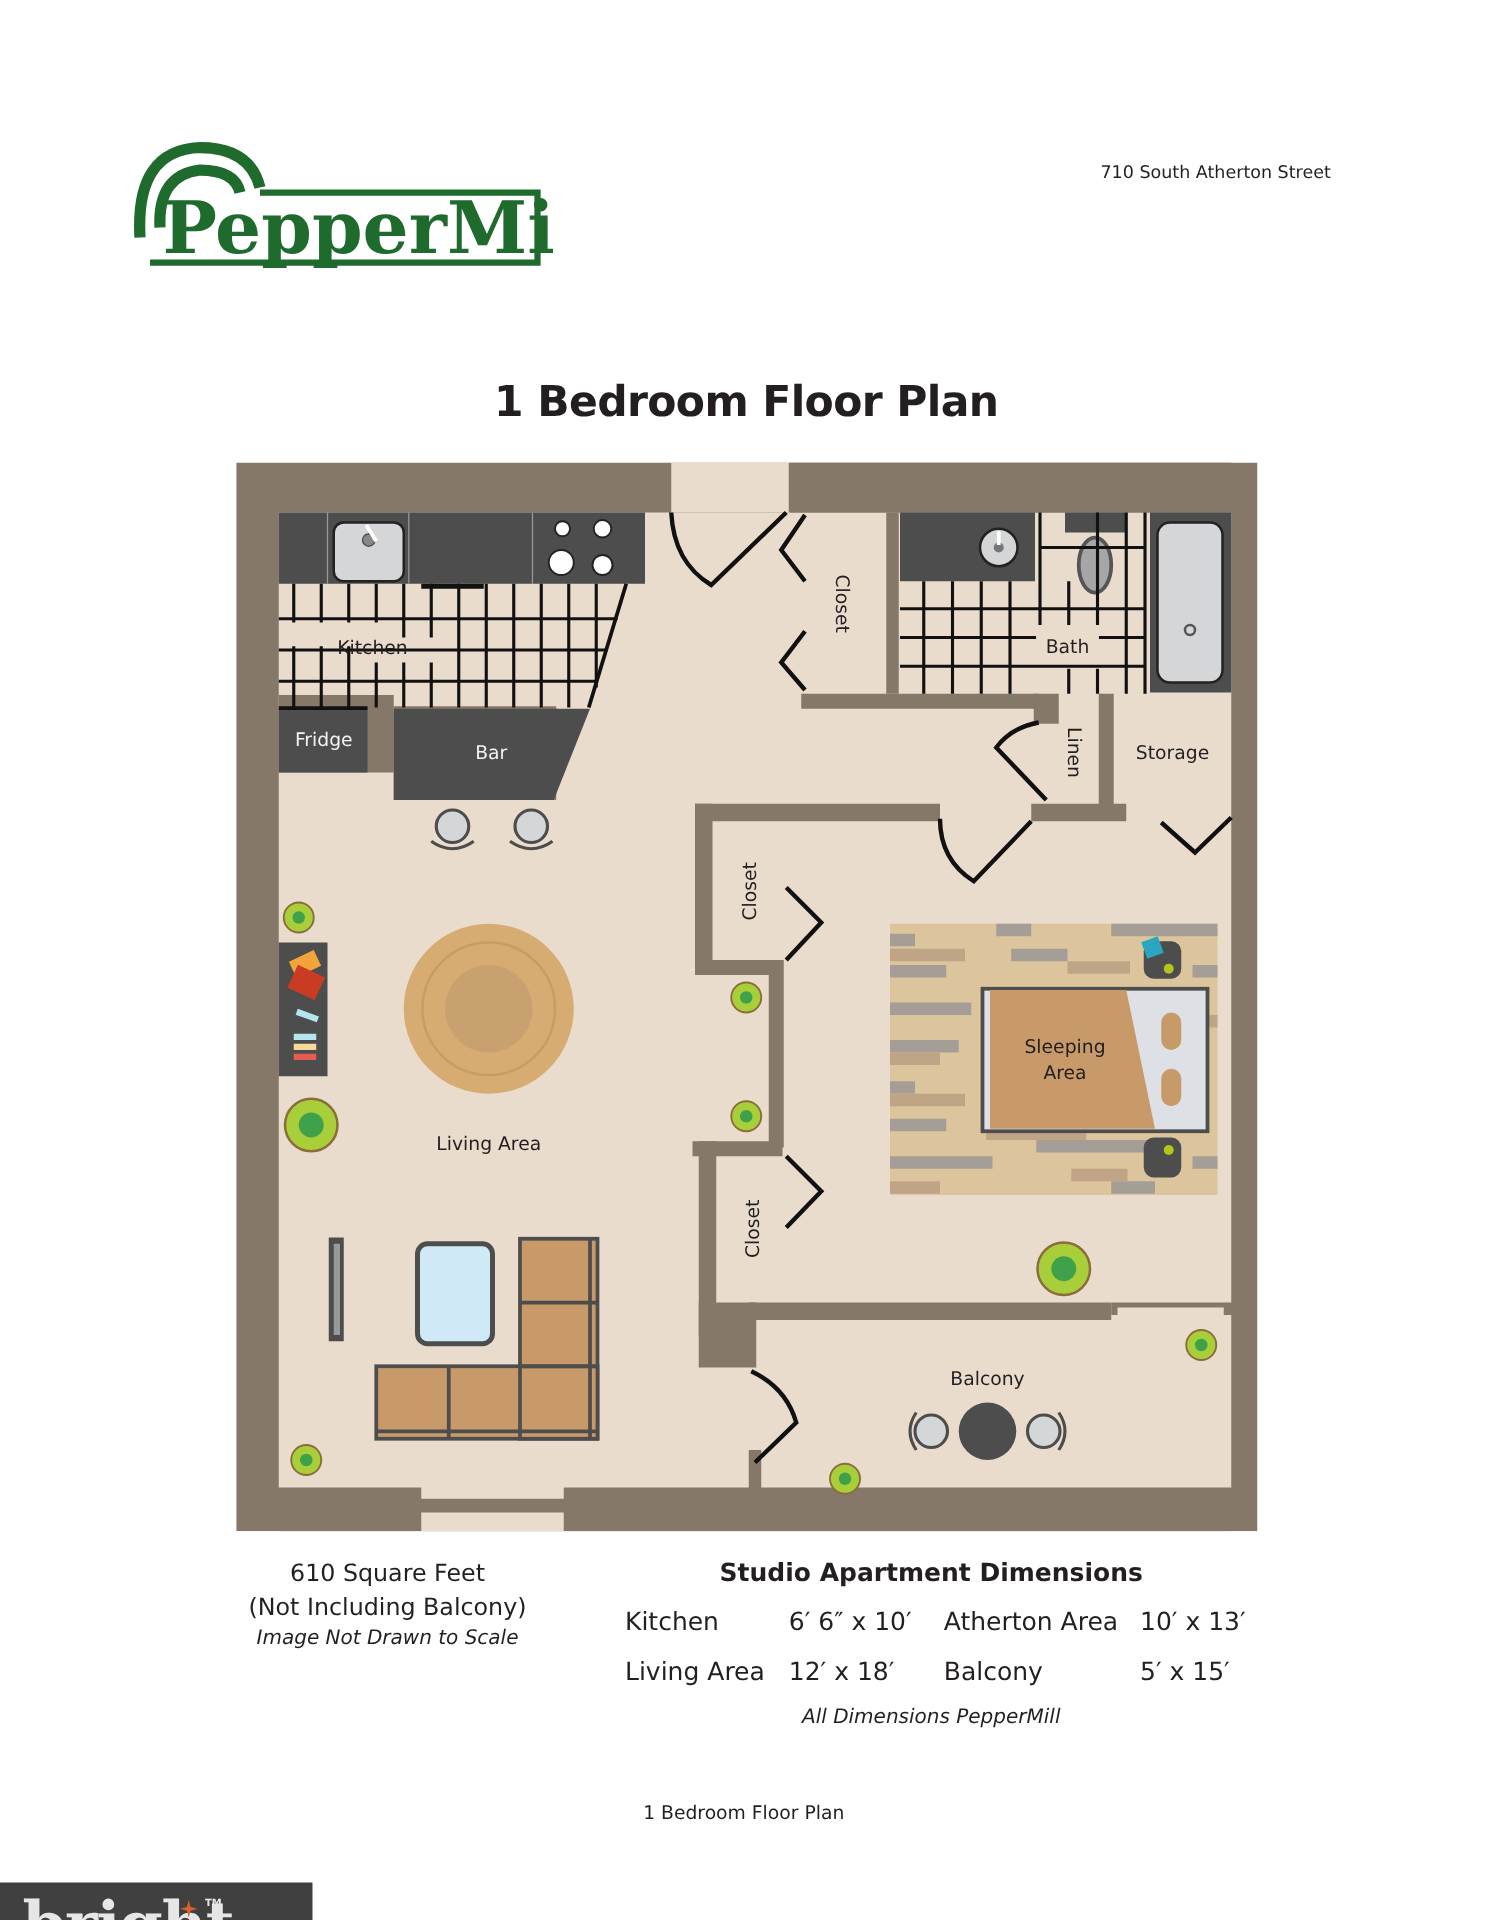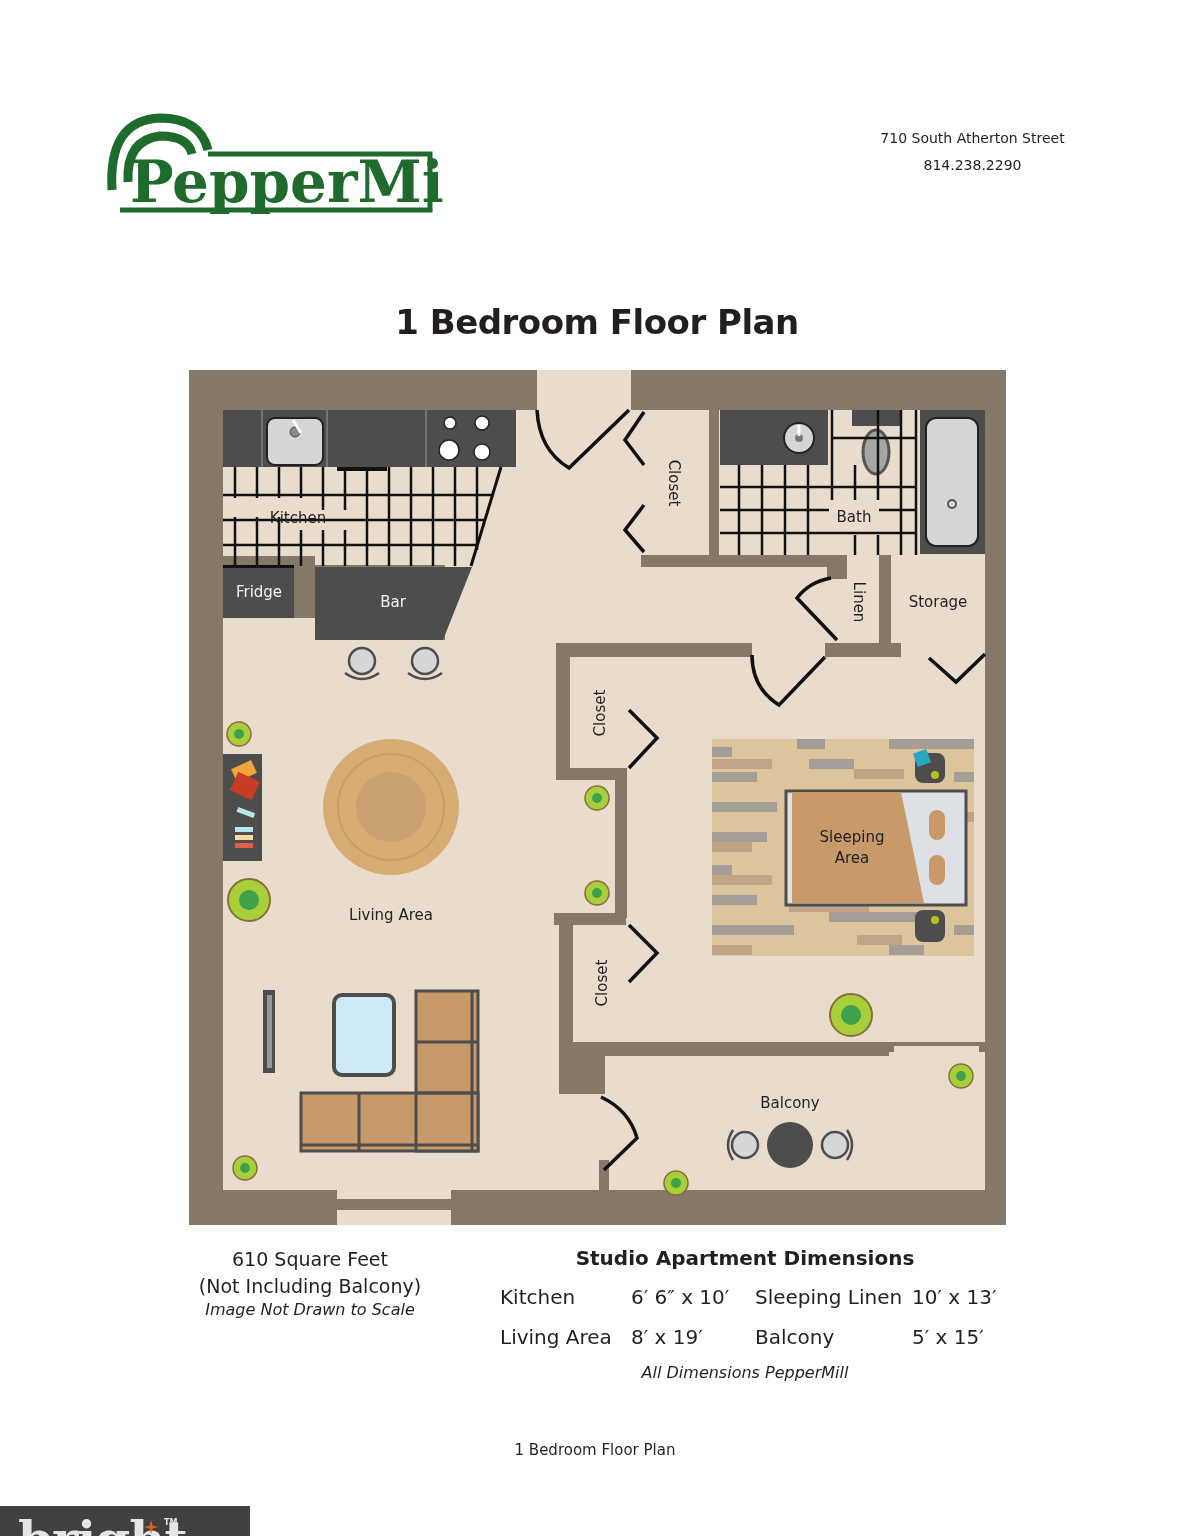--- a/index.html
+++ b/index.html
@@ -32,21 +32,20 @@
       <path d="M12 80 Q8 10 60 8 Q100 8 108 40"></path>
       <path d="M28 72 Q26 30 60 26 Q88 26 92 44"></path>
       <path d="M108 44 L330 44 L330 100 L20 100" stroke-width="5"></path>
     </g>
     <text x="30" y="92" font-family="DejaVu Serif, serif" font-size="58" font-weight="bold" fill="#1f6b2e">PepperMill</text>
   </svg>
 </div>
 
 <div id="address" class="abs">
   <div>710 South Atherton Street</div>
-  <div>814.238.2290</div>
 </div>
 
 <div id="title" class="abs">1 Bedroom Floor Plan</div>
 
 <div id="plan" class="abs">
 <svg width="817" height="855" viewBox="0 0 817 855">
 
   <rect x="0" y="0" width="817" height="855" fill="#857868"></rect>
 
   <g fill="#eadccd">
@@ -299,25 +298,25 @@
 <div id="sqft" class="abs">
   <div>610 Square Feet</div>
   <div>(Not Including Balcony)</div>
   <div class="it">Image Not Drawn to Scale</div>
 </div>
 
 <div id="dims-title" class="abs">Studio Apartment Dimensions</div>
 
 <div class="abs dim" style="left:500px; top:1285px;">Kitchen</div>
 <div class="abs dim" style="left:631px; top:1285px;">6′ 6″ x 10′</div>
-<div class="abs dim" style="left:755px; top:1285px;">Sleeping Linen</div>
+<div class="abs dim" style="left:755px; top:1285px;">Atherton Area</div>
 <div class="abs dim" style="left:912px; top:1285px;">10′ x 13′</div>
 
 <div class="abs dim" style="left:500px; top:1325px;">Living Area</div>
-<div class="abs dim" style="left:631px; top:1325px;">8′ x 19′</div>
+<div class="abs dim" style="left:631px; top:1325px;">12′ x 18′</div>
 <div class="abs dim" style="left:755px; top:1325px;">Balcony</div>
 <div class="abs dim" style="left:912px; top:1325px;">5′ x 15′</div>
 
 <div id="dims-note" class="abs">All Dimensions PepperMill</div>
 
 <div id="footer" class="abs">
   <div>1 Bedroom Floor Plan</div>
 </div>
 
 <div id="bright" class="abs">

